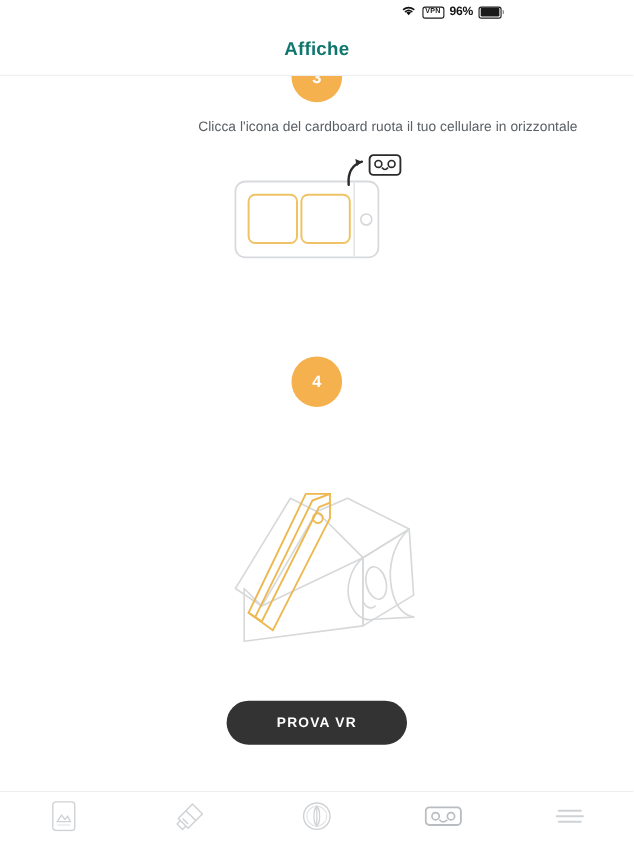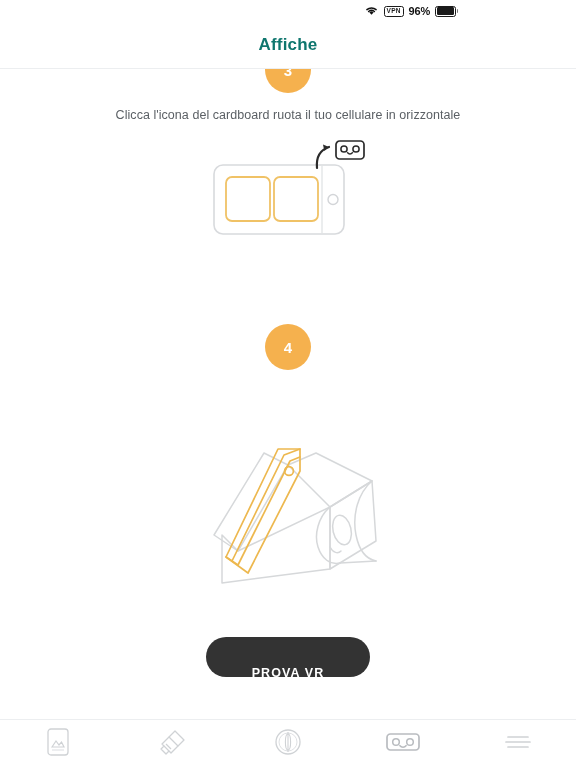--- a/index.html
+++ b/index.html
@@ -58,36 +58,36 @@
     background:#f5b14e;
     display:flex; align-items:center; justify-content:center;
     color:#ffffff; font-size:15px; font-weight:bold;
     margin:0 auto;
   }
   
   .badge-3-wrap{
     position:absolute; top:-22px; left:0; width:576px; height:46px;
   }
   .step-text{
-    text-align:center; font-size:12.5px; color:#5b6065; line-height:18px;
+    text-align:right; font-size:12.5px; color:#5b6065; line-height:18px;
     padding:0 51px; letter-spacing:.05px;
   }
 
   
   .illus3{ position:absolute; top:66px; left:0; width:576px; height:120px; }
 
   
   .illus4{ position:absolute; top:366px; left:0; width:576px; height:160px; }
 
   
   .cta-wrap{ position:absolute; top:568px; left:0; width:576px; text-align:center; }
   .cta{
     display:inline-block; background:#333333; color:#ffffff;
     font-size:12.5px; font-weight:bold; letter-spacing:1.1px;
-    padding:16px 46px; height:40px; line-height:40px; border-radius:21px;
+    padding:0 46px; height:40px; line-height:40px; border-radius:21px;
     border:none; cursor:pointer;
   }
 
   
   .tabbar{
     position:absolute; bottom:0; left:0; width:576px; height:49px;
     background:#ffffff; border-top:1px solid #eceef0;
     display:flex; align-items:center; z-index:6;
   }
   .tab{

